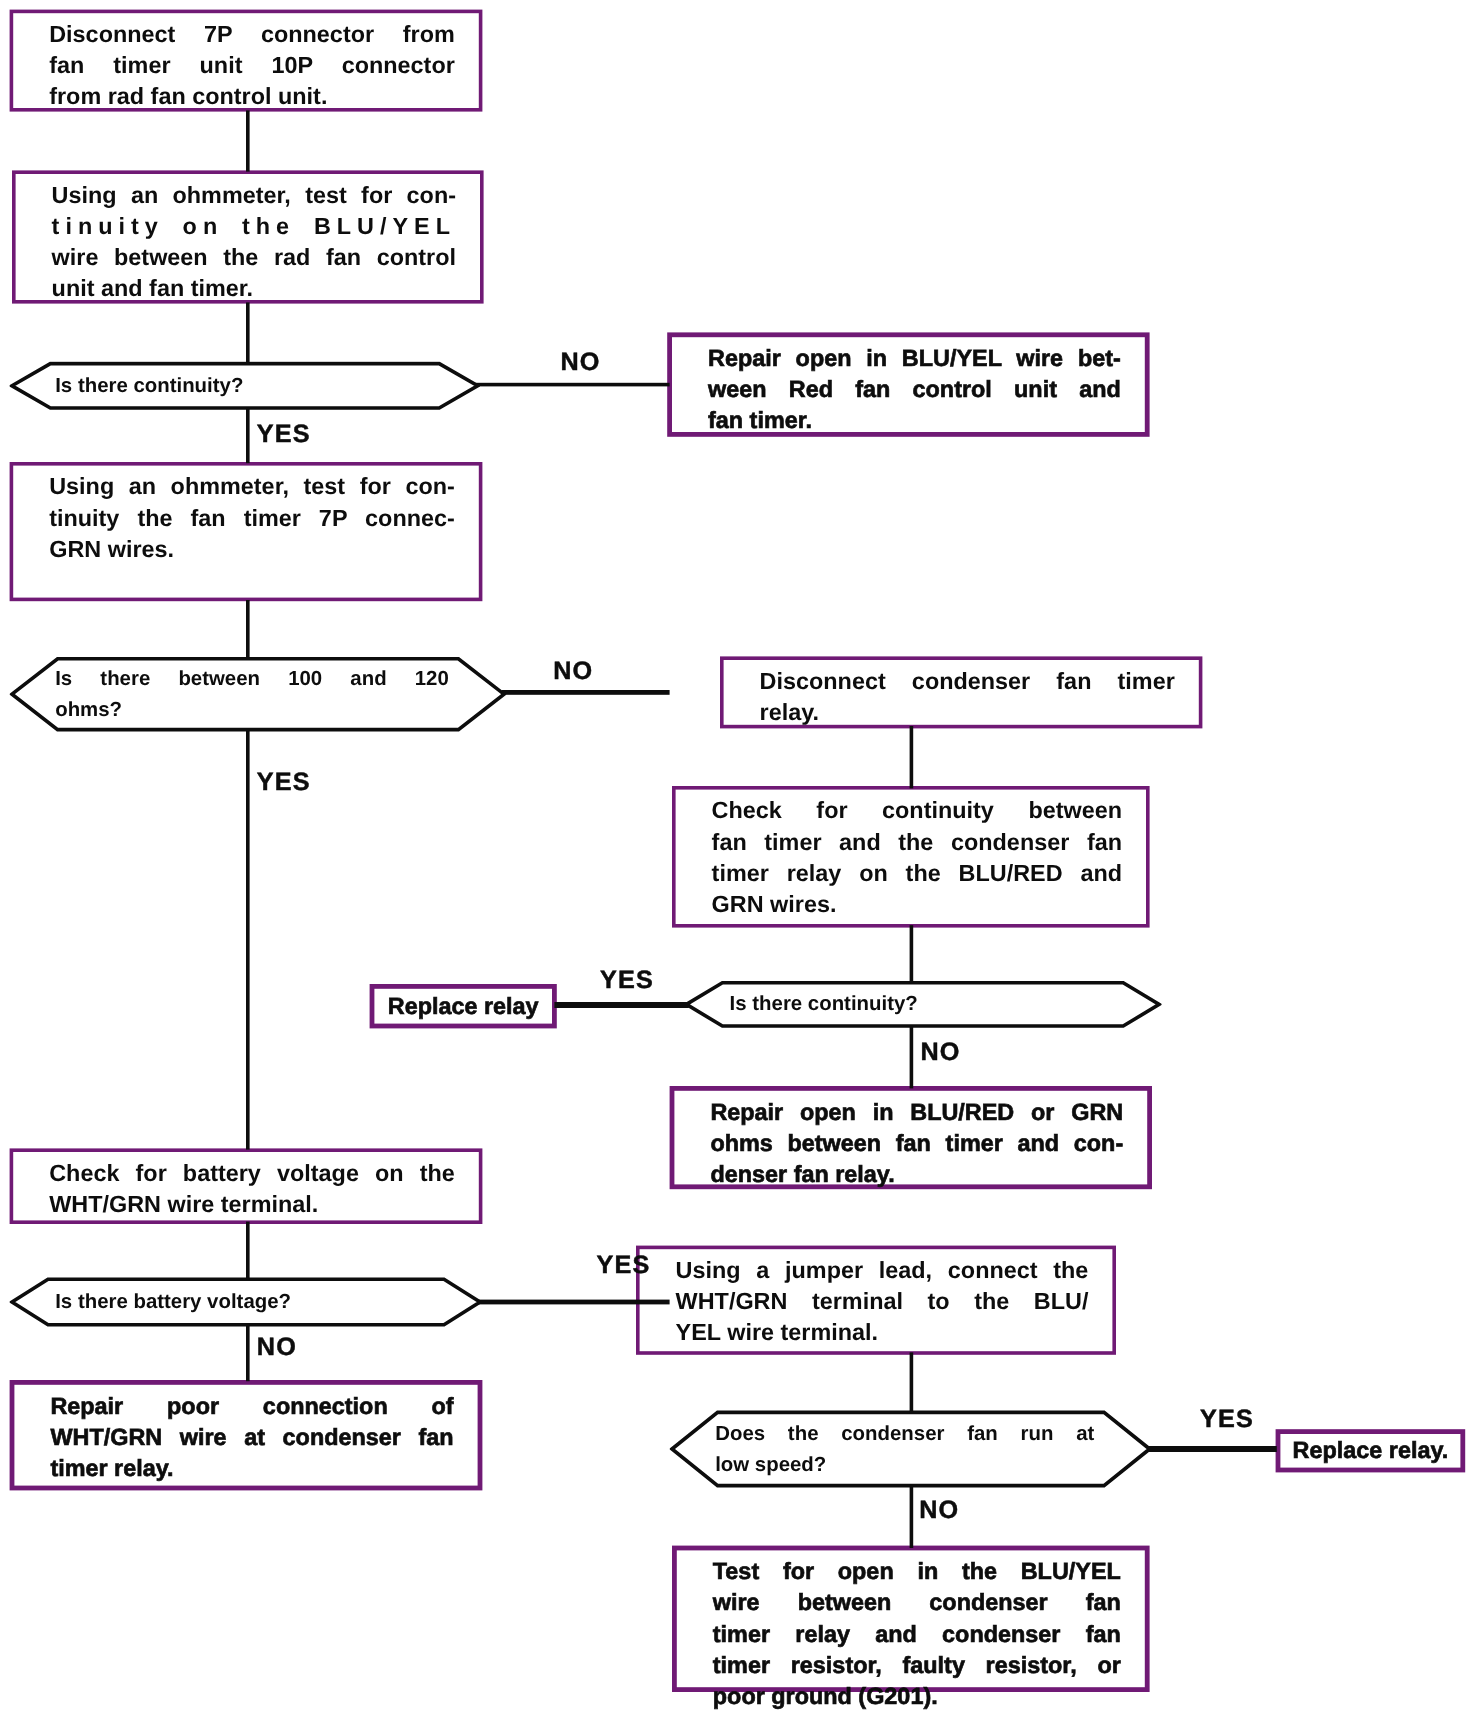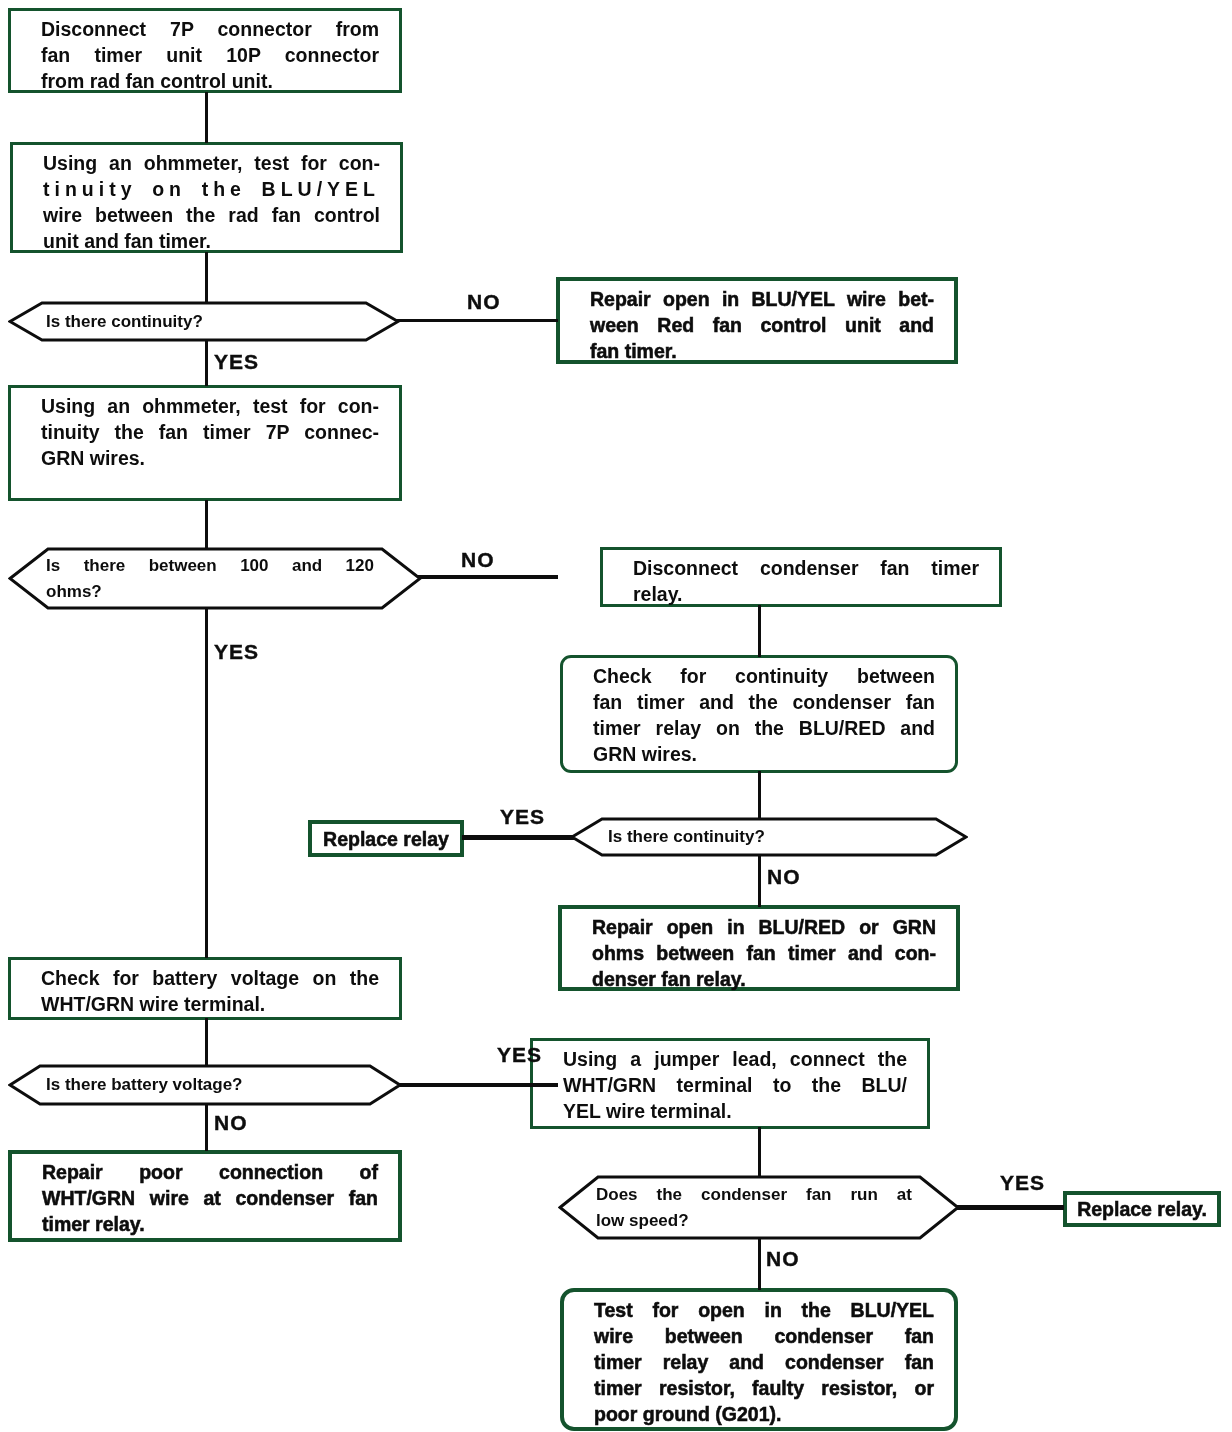--- a/index.html
+++ b/index.html
@@ -4,21 +4,21 @@
 <style>
   html,body{margin:0;padding:0;background:#fff;}
   #canvas{
     position:relative;width:1232px;height:1432px;background:#ffffff;
     font-family:"Liberation Sans",sans-serif;color:#0d0d0d;
     overflow:hidden;
   }
   
   .node{
     position:absolute;box-sizing:border-box;background:#fff;
-    border:3px solid #14532d;
+    border:3px solid #701a75;
     font-weight:700;font-size:19.5px;line-height:26px;
     padding:5px 20px 0 30px;
   }
   .node.b{border-width:4px;-webkit-text-stroke:0.55px #0d0d0d;}
   .node.c{display:flex;align-items:center;justify-content:center;padding:0;}
   .node.c .ln{text-align:center;text-align-last:center;}
   .ln{text-align:justify;text-align-last:justify;}
   .ln.last{text-align-last:left;}
   .ln.lsp{letter-spacing:5px;}
   
@@ -75,21 +75,21 @@
     <div class="ln">Repair open in BLU/YEL wire bet-</div>
     <div class="ln">ween Red fan control unit and</div>
     <div class="ln last">fan timer.</div>
   </div>
 
   <div class="node" style="left:556px;top:547px;width:402px;height:60px;margin-left:44px;">
     <div class="ln">Disconnect condenser fan timer</div>
     <div class="ln last">relay.</div>
   </div>
 
-  <div class="node" style="left:560px;top:655px;width:398px;height:118px;border-radius:11px;">
+  <div class="node" style="left:560px;top:655px;width:398px;height:118px;">
     <div class="ln">Check for continuity between</div>
     <div class="ln">fan timer and the condenser fan</div>
     <div class="ln">timer relay on the BLU/RED and</div>
     <div class="ln last">GRN wires.</div>
   </div>
 
   <div class="node b c" style="left:308px;top:820px;width:156px;height:37px;">
     <div class="ln last">Replace relay</div>
   </div>
 
@@ -102,21 +102,21 @@
   <div class="node" style="left:530px;top:1038px;width:400px;height:91px;">
     <div class="ln">Using a jumper lead, connect the</div>
     <div class="ln">WHT/GRN terminal to the BLU/</div>
     <div class="ln last">YEL wire terminal.</div>
   </div>
 
   <div class="node b c" style="left:1063px;top:1191px;width:158px;height:36px;">
     <div class="ln last">Replace relay.</div>
   </div>
 
-  <div class="node b" style="left:560px;top:1288px;width:398px;height:143px;border-radius:14px;">
+  <div class="node b" style="left:560px;top:1288px;width:398px;height:122px;">
     <div class="ln">Test for open in the BLU/YEL</div>
     <div class="ln">wire between condenser fan</div>
     <div class="ln">timer relay and condenser fan</div>
     <div class="ln">timer resistor, faulty resistor, or</div>
     <div class="ln last">poor ground (G201).</div>
   </div>
 
   <div class="hex" style="left:8px;top:301px;width:392px;height:41px;">
     <svg viewBox="0 0 392 41" preserveAspectRatio="none">
       <polygon points="2,20.5 34,2 358,2 390,20.5 358,39 34,39" fill="#ffffff" stroke="#0d0d0d" stroke-width="3"></polygon>

